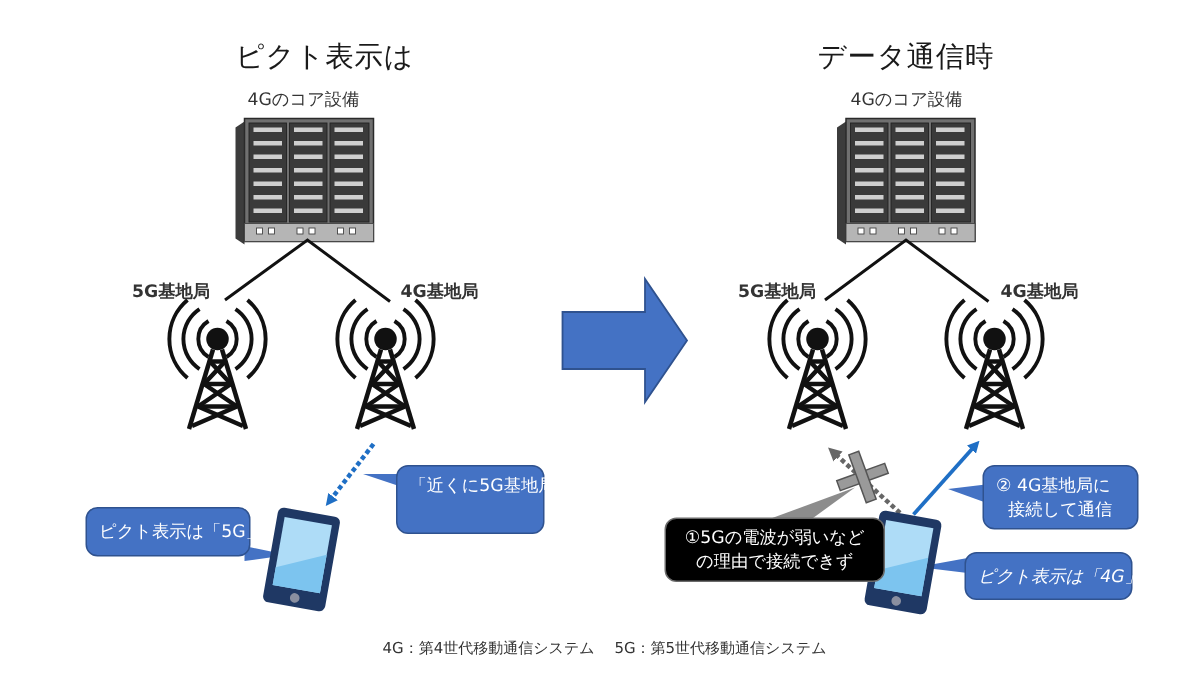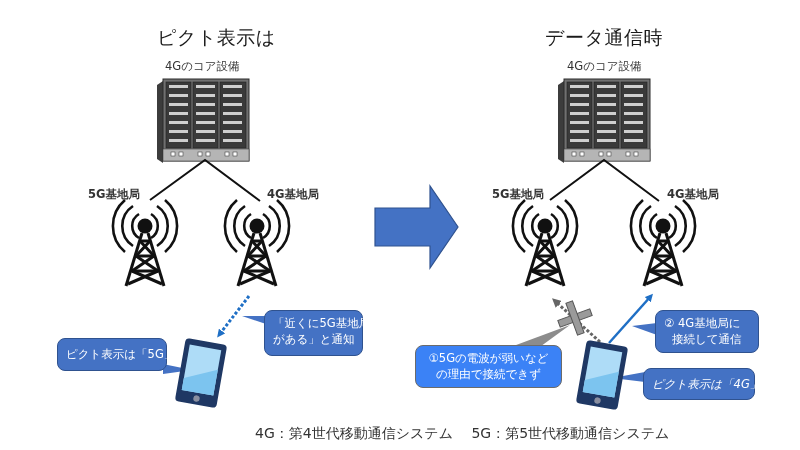--- a/index.html
+++ b/index.html
@@ -2,26 +2,26 @@
 <html><head>
 <meta charset="utf-8">
 <style>
   html, body { margin: 0; padding: 0; background: #ffffff; }
   body { width: 800px; height: 450px; position: relative; overflow: hidden;
          font-family: "DejaVu Sans", "Liberation Sans", sans-serif; color: #222; }
   .abs { position: absolute; }
   .title { font-size: 19px; font-weight: normal; color: #1a1a1a; letter-spacing: 0.5px; white-space: nowrap; }
   .core-label { font-size: 11.5px; font-weight: normal; color: #333; white-space: nowrap; }
   .bs-label { font-size: 11.5px; font-weight: bold; color: #333; white-space: nowrap; }
-  .footnote { font-size: 14px; color: #333; white-space: nowrap; }
+  .footnote { font-size: 10px; color: #333; white-space: nowrap; }
   svg.canvas { position: absolute; left: 0; top: 0; }
   .callout { position: absolute; border-radius: 8px; color: #fff; font-size: 11.5px; line-height: 16px;
              padding: 4px 8px; box-sizing: border-box; white-space: nowrap; }
   .callout.blue { background: #4472c4; border: 1.5px solid #2f528f; }
-  .callout.gray { background: #3b82f6; border: 1.5px solid #6b6b6b; text-align: center; }
+  .callout.gray { background: #000000; border: 1.5px solid #6b6b6b; text-align: center; margin-left: 28px; }
   .callout .line { display: block; }
 </style>
 </head>
 <body>
 
 <svg class="canvas" width="800" height="450" viewBox="0 0 800 450">
   <defs>
 
     <g id="rack">
       <polygon points="0,8 8,0 8,82 0,88" fill="#555"></polygon>
@@ -199,21 +199,20 @@
 <div class="abs core-label" style="left:165px; top:59px;">4Gのコア設備</div>
 <div class="abs core-label" style="left:567px; top:59px;">4Gのコア設備</div>
 
 <div class="abs bs-label" style="left:88px; top:187px;">5G基地局</div>
 <div class="abs bs-label" style="left:267px; top:187px;">4G基地局</div>
 <div class="abs bs-label" style="left:492px; top:187px;">5G基地局</div>
 <div class="abs bs-label" style="left:667px; top:187px;">4G基地局</div>
 
 <div class="callout blue" style="left:264px; top:310px; width:99px; height:46px;">
   <span class="line">「近くに5G基地局</span>
-  <span class="line">がある」と通知</span>
 </div>
 <div class="callout blue" style="left:57px; top:338px; width:110px; height:33px; line-height:23px;">ピクト表示は「5G」</div>
 
 <div class="callout gray" style="left:415px; top:345px; width:147px; height:43px; line-height:16px;">
   <span class="line">①5Gの電波が弱いなど</span>
   <span class="line">の理由で接続できず</span>
 </div>
 <div class="callout blue" style="left:655px; top:310px; width:104px; height:43px; ">
   <span class="line">② 4G基地局に</span>
   <span class="line" style="padding-left:8px;">接続して通信</span>

